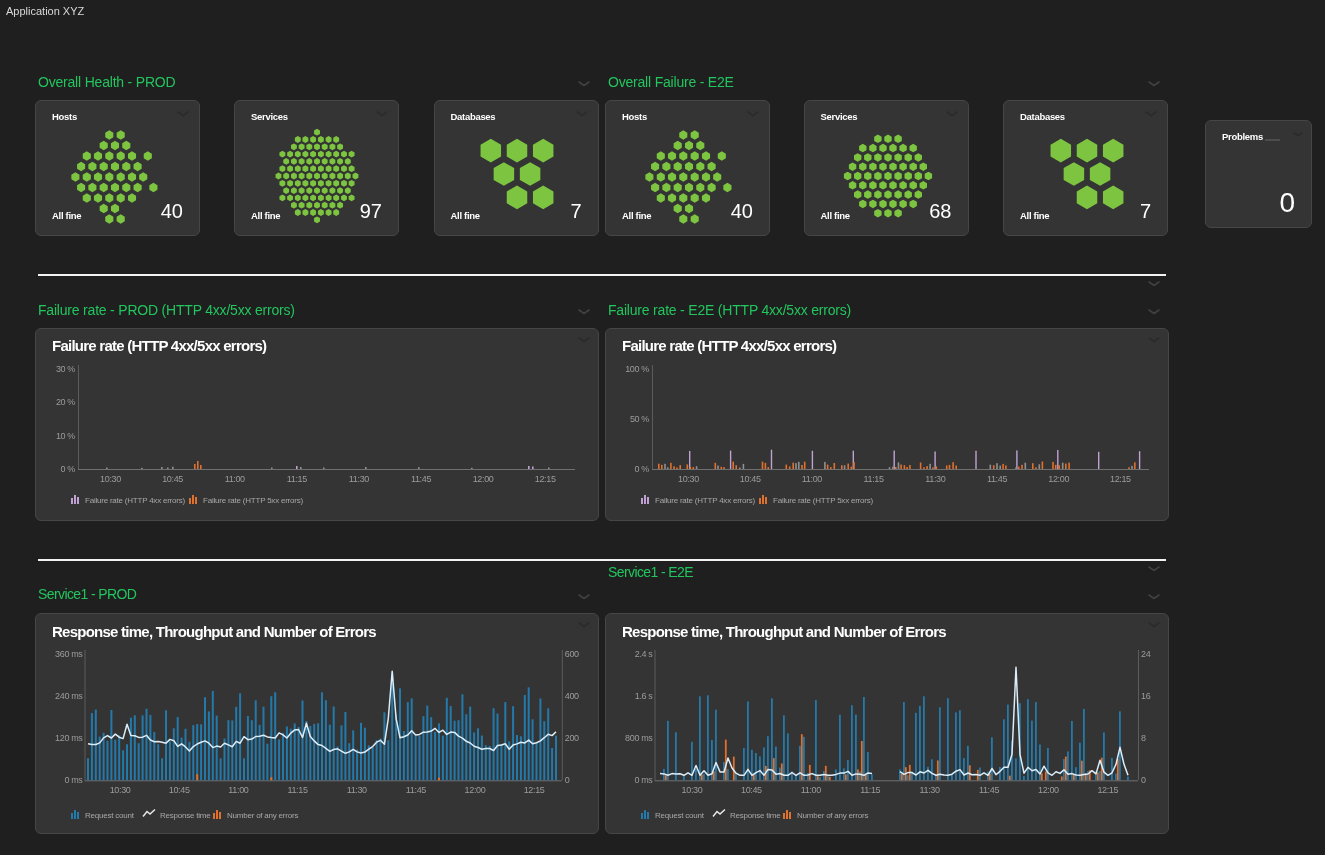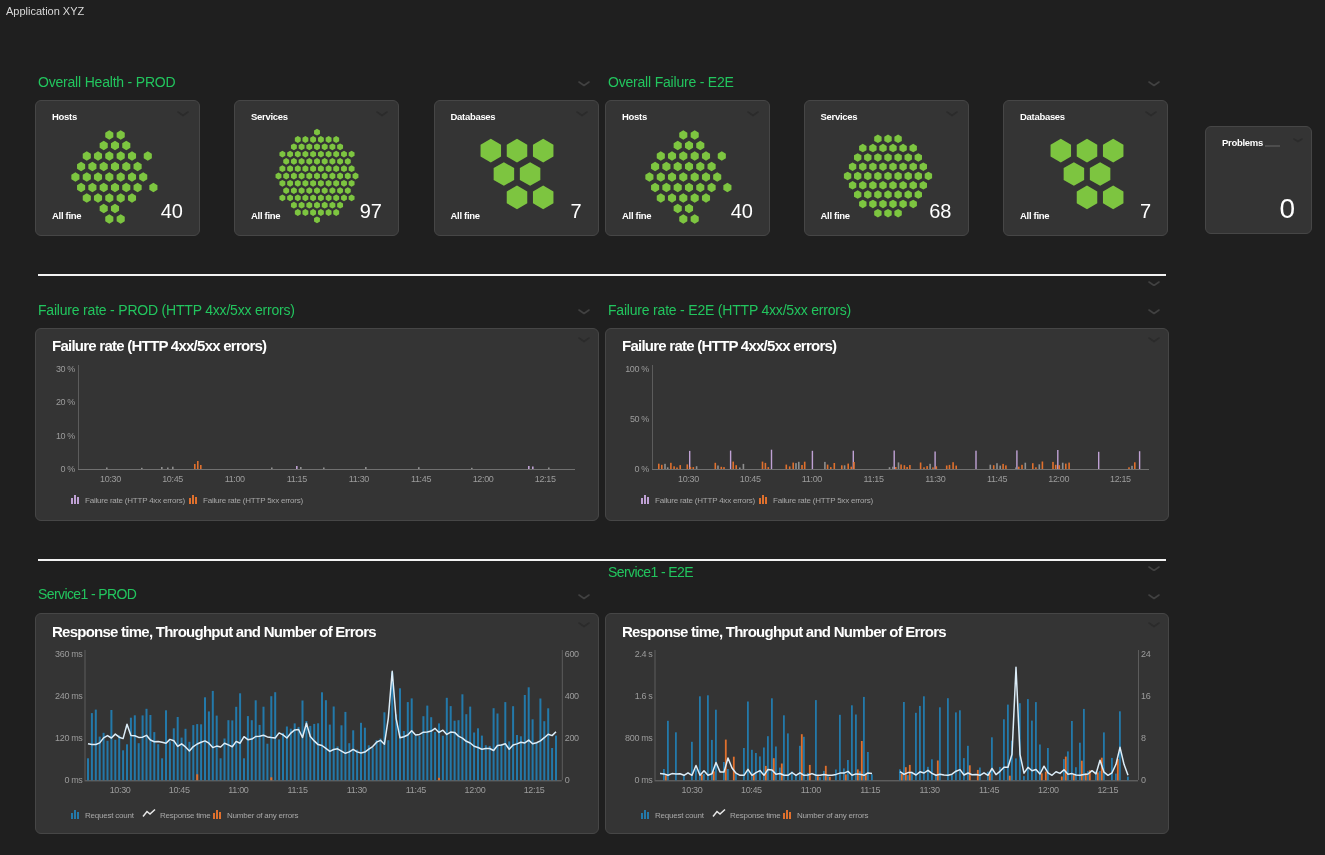--- a/index.html
+++ b/index.html
@@ -339,21 +339,21 @@
       <use href="#hx6" x="0.0" y="23.3"></use>
       <use href="#hx6" x="26.2" y="23.3"></use>
     </svg>
     <div class="tlabel" style="left:16px;top:10px">Databases</div>
     <svg class="abs" style="left:141px;top:10px" width="12" height="5.5" viewBox="0 0 12 5.5">
       <path d="M1 1 L6.0 4.5 L11 1" fill="none" stroke="#2b2b2b" stroke-width="1.6" stroke-linecap="round" stroke-linejoin="round"></path>
     </svg>
     <div class="tlabel" style="left:16px;bottom:14px">All fine</div>
     <div class="tcount" style="right:16px;bottom:12px">7</div>
   </div>
-<div class="tile" style="left:1205px;top:126px;width:107px;height:108px">
+<div class="tile" style="left:1205px;top:120px;width:107px;height:108px">
 <div class="tlabel" style="left:16px;top:10px">Problems</div>
 <div class="abs" style="left:59px;top:18px;width:15px;height:2px;background:#4d4d4d"></div>
 <svg class="abs" style="left:87px;top:11px" width="10" height="4.5" viewBox="0 0 10 4.5">
       <path d="M1 1 L5.0 3.5 L9 1" fill="none" stroke="#2b2b2b" stroke-width="1.6" stroke-linecap="round" stroke-linejoin="round"></path>
     </svg>
 <div class="abs" style="right:16px;bottom:8px;font-size:28px;color:#fff">0</div>
 </div>
 <div class="abs" style="left:38px;top:274px;width:1128px;height:2px;background:#f2f2f2"></div>
 <svg class="abs" style="left:1148px;top:280.5px" width="12" height="5.5" viewBox="0 0 12 5.5">
     <path d="M1 1 L6.0 4.5 L11 1" fill="none" stroke="#414141" stroke-width="1.6" stroke-linecap="round" stroke-linejoin="round"></path>

